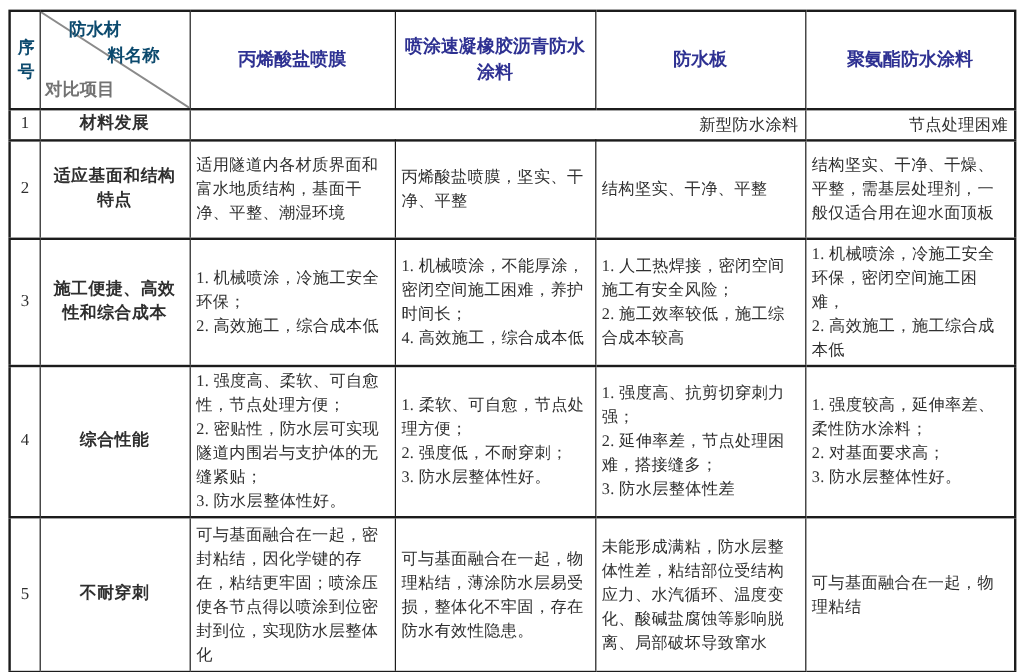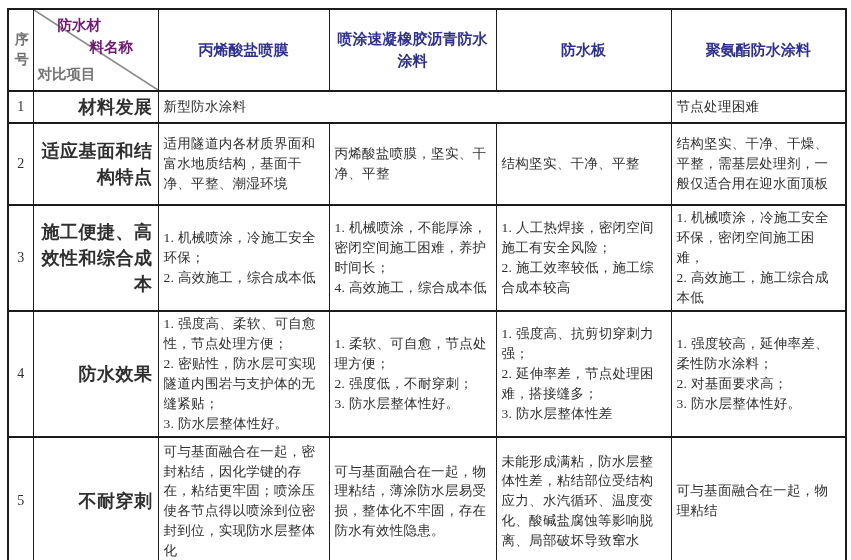--- a/index.html
+++ b/index.html
@@ -36,21 +36,21 @@
   table.cmp { border: 2px solid #1c1c1c; }
   th.mat-head {
     color: #2e3192;
     font-weight: bold;
     font-family: "Liberation Sans", "DejaVu Sans", sans-serif;
     font-size: 15px;
     text-align: center;
     line-height: 1.45;
   }
   th.seq-head {
-    color: #737373;
+    color: #0c4a6e;
     font-weight: bold;
     font-family: "Liberation Sans", "DejaVu Sans", sans-serif;
     font-size: 14px;
     text-align: center;
     padding: 0;
   }
   th.seq-head .stack {
     display: inline-block;
     width: 1.1em;
     line-height: 1.4;
@@ -62,21 +62,21 @@
   }
   th.corner svg.diag {
     position: absolute;
     left: 0; top: 0;
     width: 100%; height: 100%;
   }
   .corner-top {
     position: absolute;
     top: 5px;
     left: 24px;
-    color: #701a75;
+    color: #0c4a6e;
     font-weight: bold;
     font-family: "Liberation Sans", "DejaVu Sans", sans-serif;
     font-size: 14.5px;
     text-align: left;
     line-height: 1.5;
   }
   .corner-top .line2 { margin-left: 32px; }
   .corner-bottom {
     position: absolute;
     bottom: 6px;
@@ -85,36 +85,36 @@
     font-weight: bold;
     font-family: "Liberation Sans", "DejaVu Sans", sans-serif;
     font-size: 14.5px;
   }
   td.num {
     text-align: center;
     color: #2f2f2f;
     font-size: 14px;
   }
   td.item {
-    text-align: right;
+    text-align: center;
     color: #2f2f2f;
-    font-size: 18px;
+    font-size: 14px;
     font-weight: bold;
     line-height: 1.45;
     letter-spacing: 0.5px;
   }
   td.body {
     text-align: left;
     color: #2f2f2f;
     font-size: 13.5px;
     line-height: 1.48;
     letter-spacing: 0.3px;
     white-space: pre-line;
   }
-  td.center { text-align: left; }
+  td.center { text-align: right; }
   tr.r-head  { height: 82px; }
   tr.r-dev   { height: 25px; }
   tr.r-base  { height: 82px; }
   tr.r-const { height: 100px; }
   tr.r-perf  { height: 126px; }
   tr.r-eff   { height: 129px; }
 </style>
 </head>
 <body>
 
@@ -175,21 +175,21 @@
       <td class="body">1. 机械喷涂，不能厚涂，密闭空间施工困难，养护时间长；
 4. 高效施工，综合成本低</td>
       <td class="body">1. 人工热焊接，密闭空间施工有安全风险；
 2. 施工效率较低，施工综合成本较高</td>
       <td class="body">1. 机械喷涂，冷施工安全环保，密闭空间施工困难，
 2. 高效施工，施工综合成本低</td>
     </tr>
 
     <tr class="r-perf">
       <td class="num">4</td>
-      <td class="item">防水效果</td>
+      <td class="item">综合性能</td>
       <td class="body">1. 强度高、柔软、可自愈性，节点处理方便；
 2. 密贴性，防水层可实现隧道内围岩与支护体的无缝紧贴；
 3. 防水层整体性好。</td>
       <td class="body">1. 柔软、可自愈，节点处理方便；
 2. 强度低，不耐穿刺；
 3. 防水层整体性好。</td>
       <td class="body">1. 强度高、抗剪切穿刺力强；
 2. 延伸率差，节点处理困难，搭接缝多；
 3. 防水层整体性差</td>
       <td class="body">1. 强度较高，延伸率差、柔性防水涂料；

